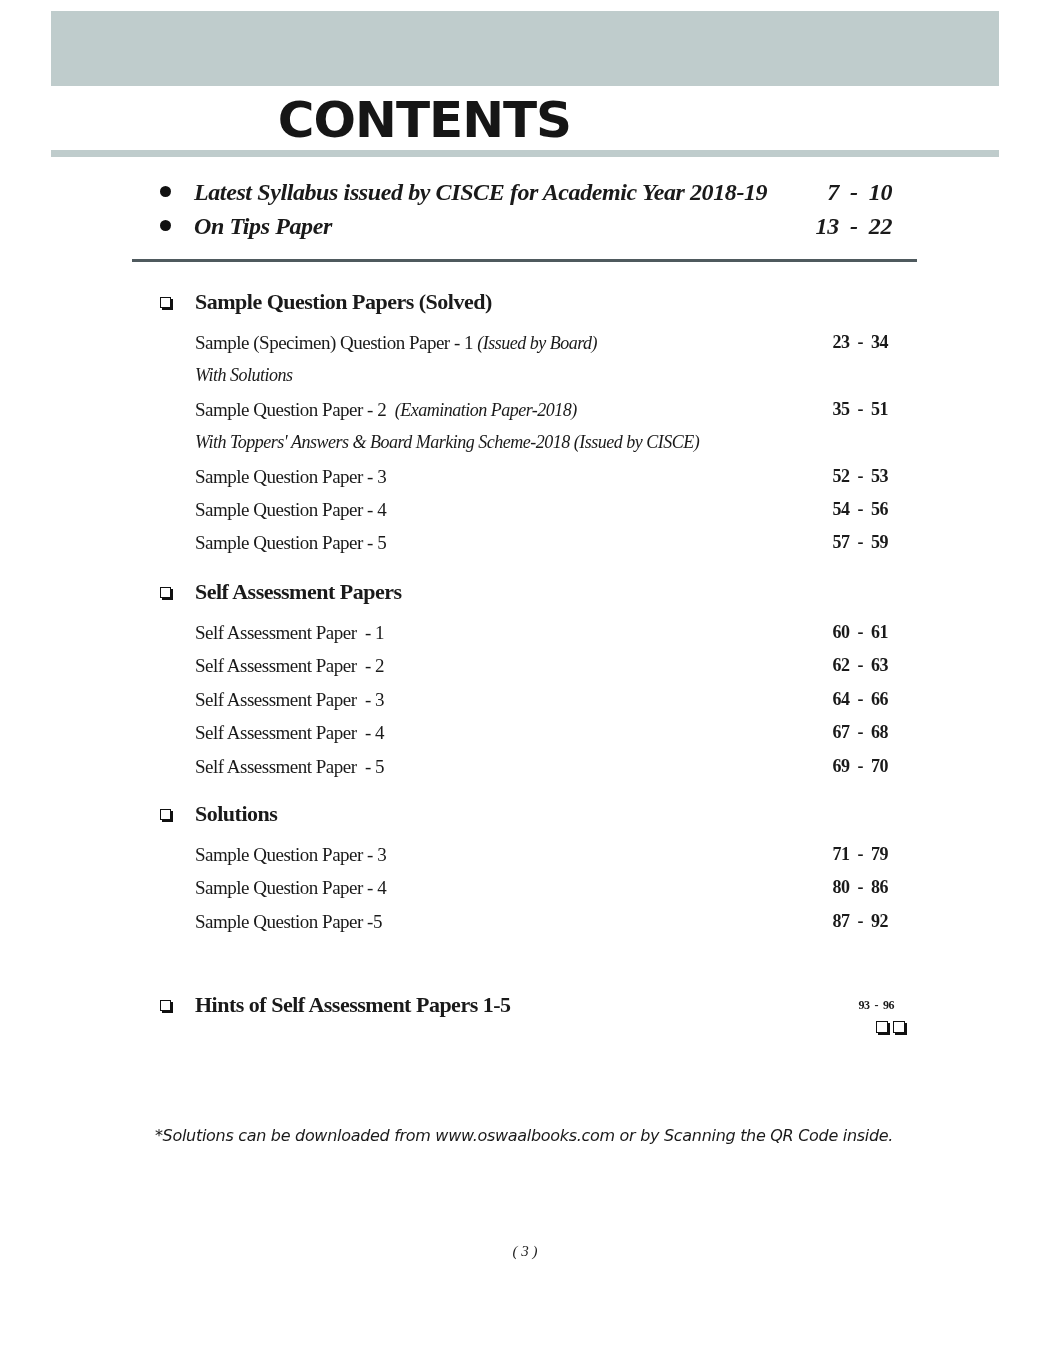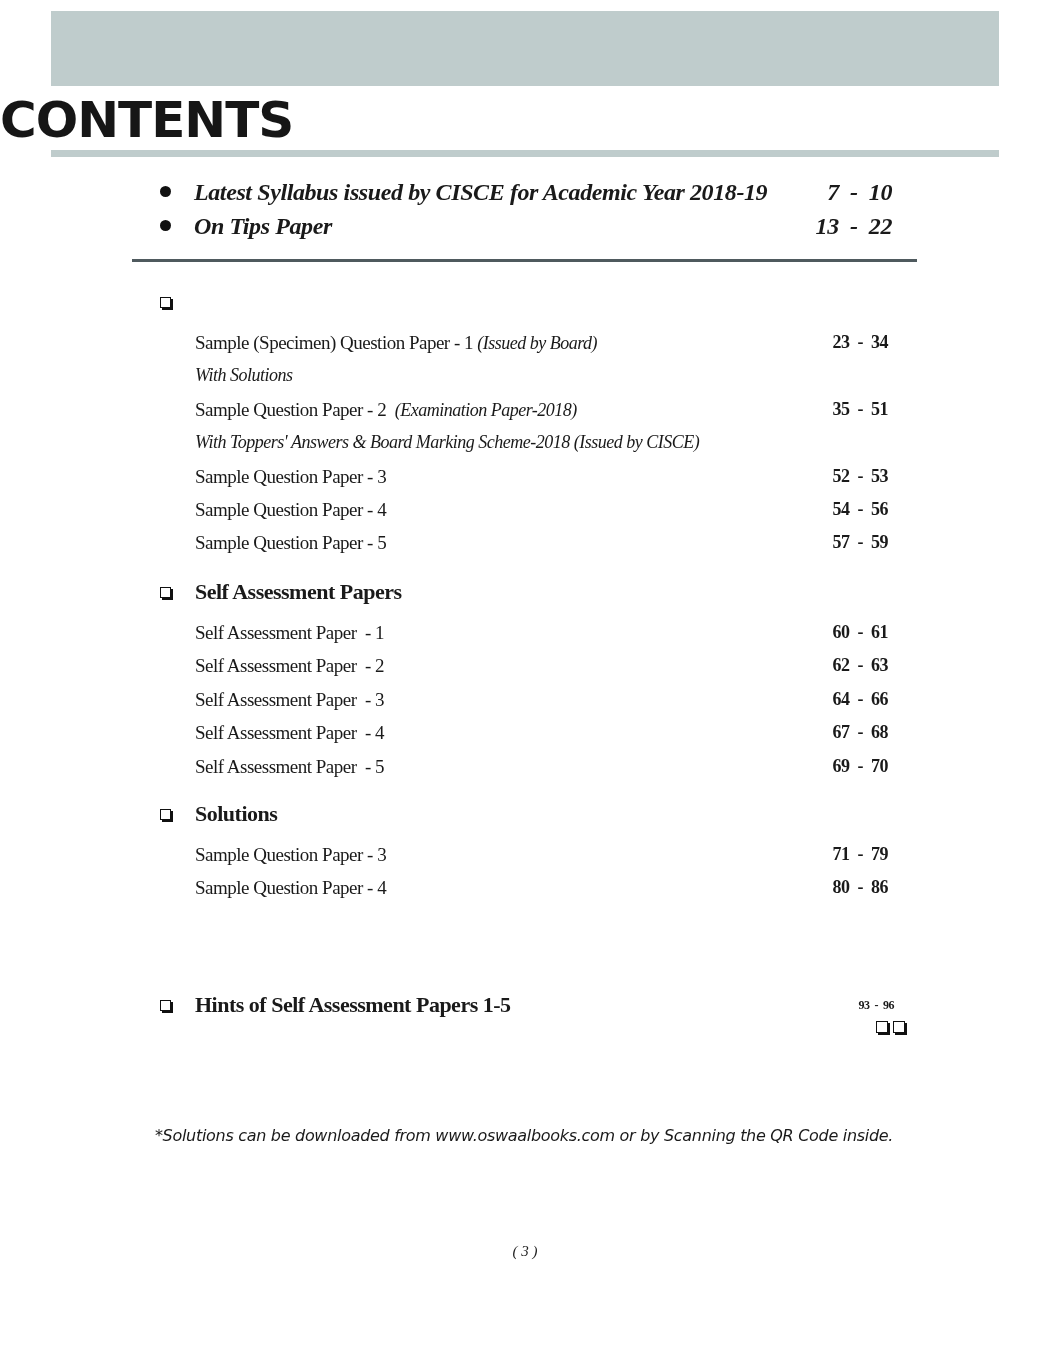--- a/index.html
+++ b/index.html
@@ -21,20 +21,21 @@
       top: 11px;
       width: 948px;
       height: 75px;
       background: #bfcccc;
     }
     .page-title {
       position: absolute;
       left: 0;
       width: 849px;
       top: 88px;
+      text-align: center;
       font-family: "DejaVu Sans", "Liberation Sans", sans-serif;
       font-weight: bold;
       font-size: 50px;
       letter-spacing: -1px;
       color: #161616;
       line-height: 64px;
     }
     .title-rule {
       position: absolute;
       left: 51px;
@@ -207,20 +208,21 @@
     <span class="top-label">On Tips Paper</span>
     <span class="top-pages">13  -  22</span>
   </div>
 </div>
 
 <div class="sep-rule"></div>
 
 <div class="section" style="top:285px;">
   <div class="sec-head">
     <span class="box-icon"></span>
+    <span class="sec-label">Sample Question Papers (Solved)</span>
   </div>
   <div class="entry">
     <span class="entry-label"><span>Sample (Specimen) Question Paper - 1 </span><span class="note">(Issued by Board)</span></span>
     <span class="entry-pages">23  -  34</span>
   </div>
   <div class="entry">
     <span class="entry-label entry-italic">With Solutions</span>
   </div>
   <div class="entry">
     <span class="entry-label"><span>Sample Question Paper - 2  </span><span class="note">(Examination Paper-2018)</span></span>
@@ -275,20 +277,24 @@
     <span class="box-icon"></span>
     <span class="sec-label">Solutions</span>
   </div>
   <div class="entry">
     <span class="entry-label">Sample Question Paper - 3</span>
     <span class="entry-pages">71  -  79</span>
   </div>
   <div class="entry">
     <span class="entry-label">Sample Question Paper - 4</span>
     <span class="entry-pages">80  -  86</span>
+  </div>
+  <div class="entry">
+    <span class="entry-label">Sample Question Paper -5</span>
+    <span class="entry-pages">87  -  92</span>
   </div>
 </div>
 
 <div class="section" style="top:988px;">
   <div class="sec-head">
     <span class="box-icon"></span>
     <span class="sec-label">Hints of Self Assessment Papers 1-5</span>
     <span class="sec-pages" style="right:1px;">93  -  96</span>
   </div>
 </div>

